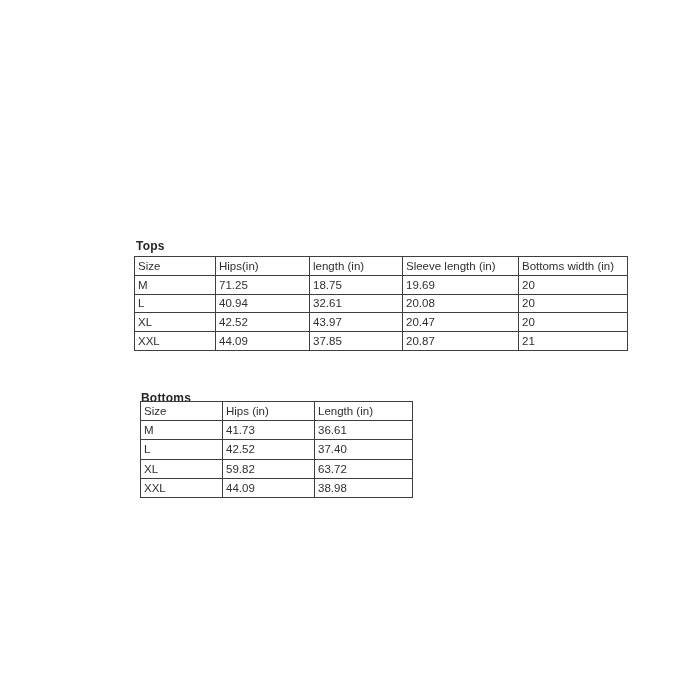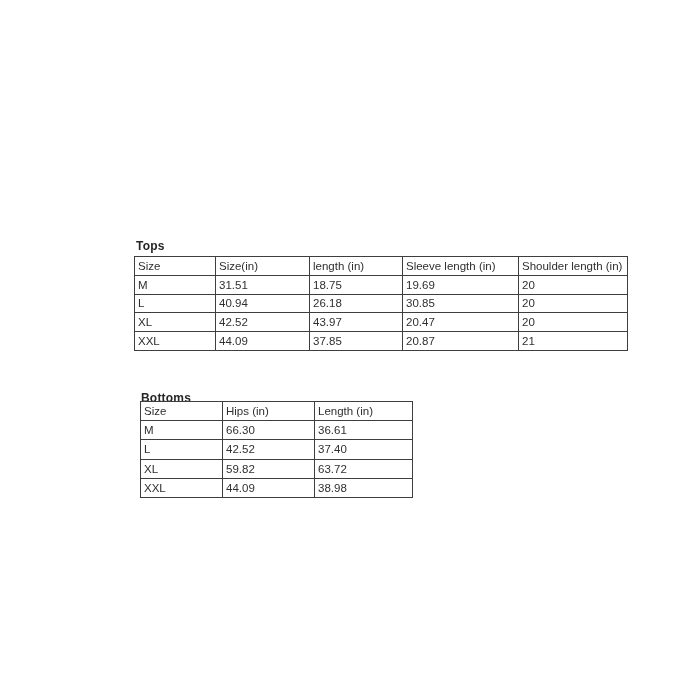--- a/index.html
+++ b/index.html
@@ -65,39 +65,39 @@
     <colgroup>
       <col style="width:81px">
       <col style="width:94px">
       <col style="width:93px">
       <col style="width:116px">
       <col style="width:109px">
     </colgroup>
     <thead>
       <tr>
         <th>Size</th>
-        <th>Size(in)</th>
+        <th>Hips(in)</th>
         <th>length (in)</th>
         <th>Sleeve length (in)</th>
-        <th>Shoulder length (in)</th>
+        <th>Bottoms width (in)</th>
       </tr>
     </thead>
     <tbody>
       <tr>
         <td>M</td>
-        <td>31.51</td>
+        <td>71.25</td>
         <td>18.75</td>
         <td>19.69</td>
         <td>20</td>
       </tr>
       <tr>
         <td>L</td>
         <td>40.94</td>
-        <td>26.18</td>
-        <td>30.85</td>
+        <td>32.61</td>
+        <td>20.08</td>
         <td>20</td>
       </tr>
       <tr>
         <td>XL</td>
         <td>42.52</td>
         <td>43.97</td>
         <td>20.47</td>
         <td>20</td>
       </tr>
       <tr>
@@ -121,21 +121,21 @@
     <thead>
       <tr>
         <th>Size</th>
         <th>Hips (in)</th>
         <th>Length (in)</th>
       </tr>
     </thead>
     <tbody>
       <tr>
         <td>M</td>
-        <td>66.30</td>
+        <td>41.73</td>
         <td>36.61</td>
       </tr>
       <tr>
         <td>L</td>
         <td>42.52</td>
         <td>37.40</td>
       </tr>
       <tr>
         <td>XL</td>
         <td>59.82</td>

